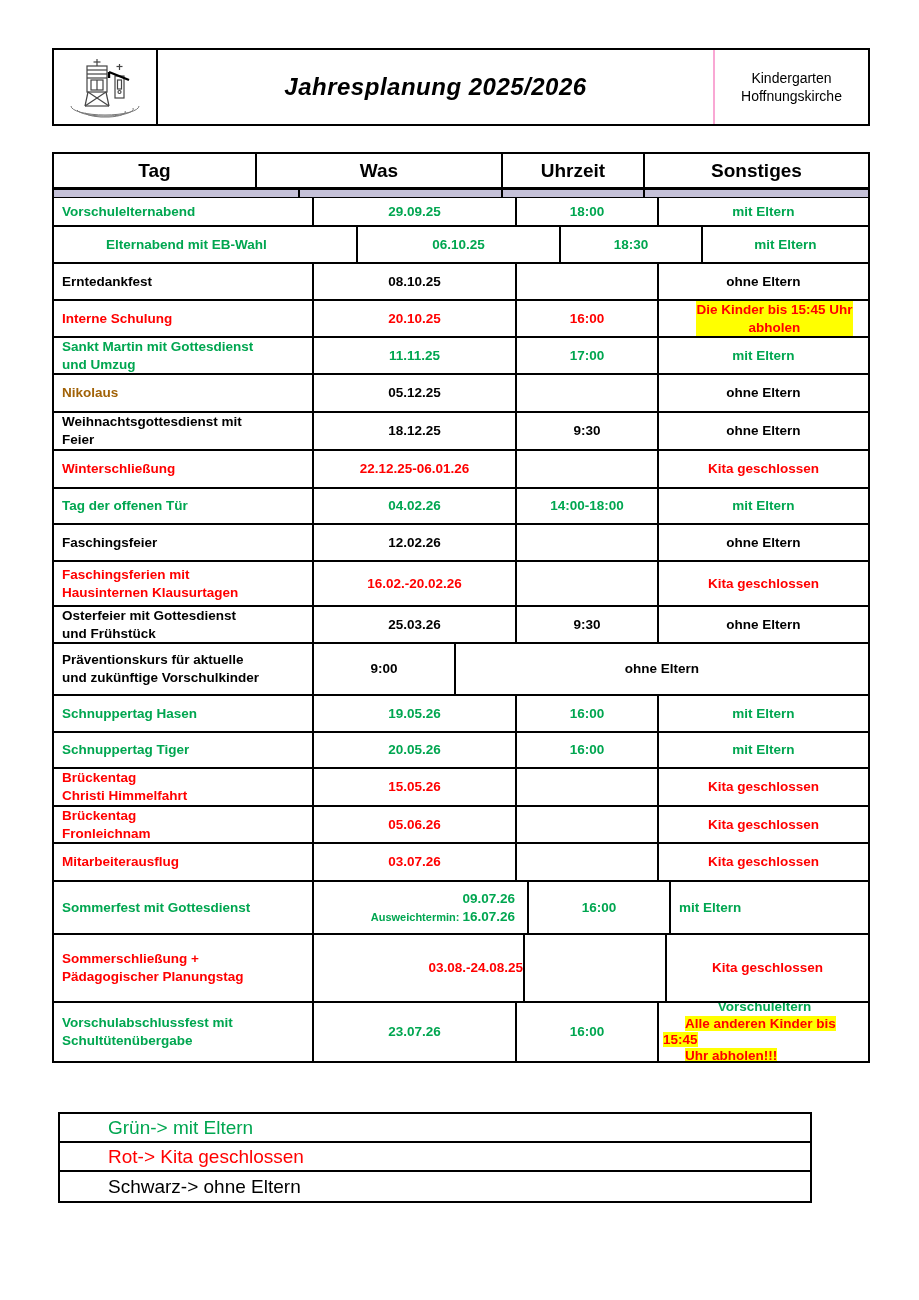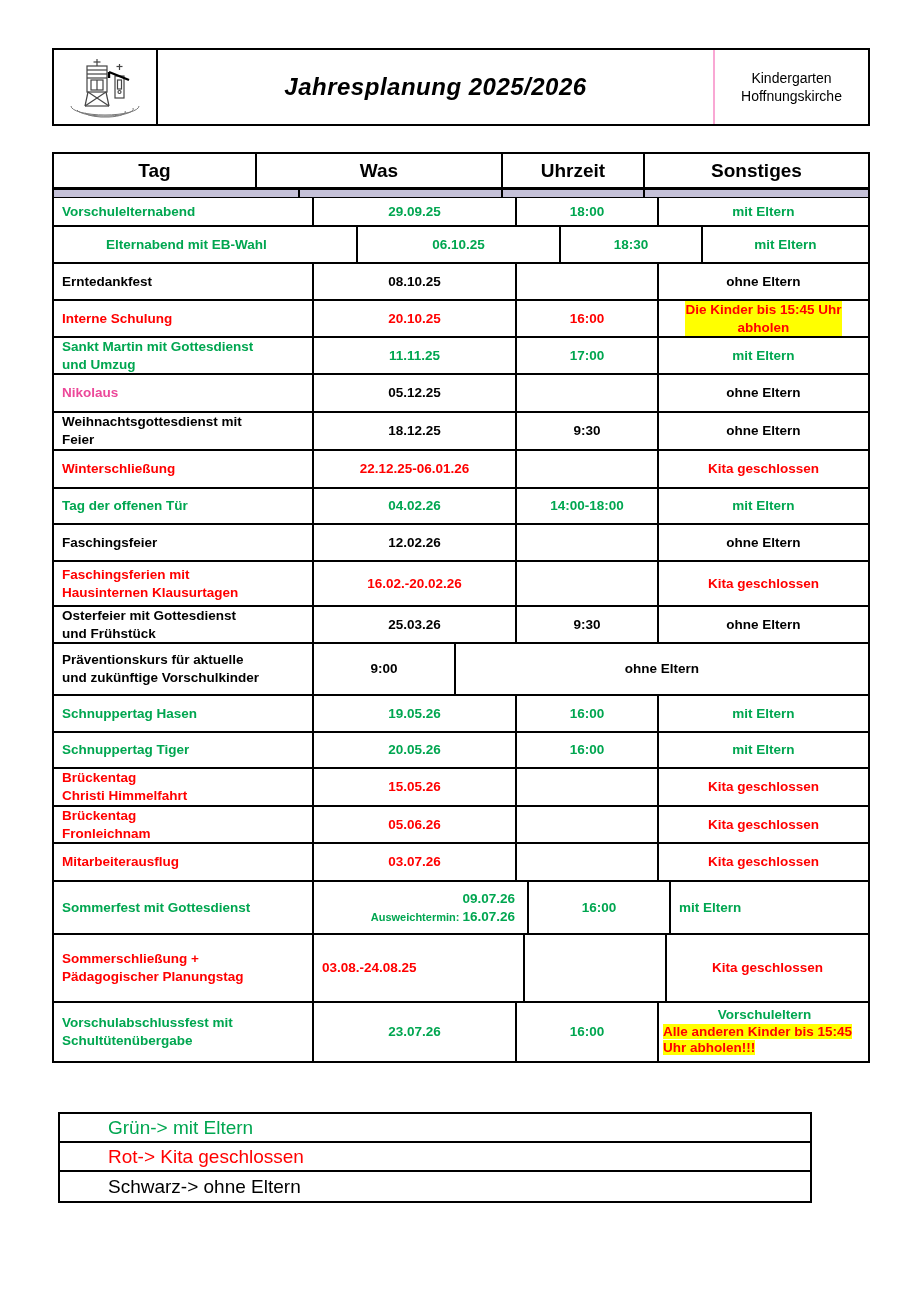--- a/index.html
+++ b/index.html
@@ -20,21 +20,21 @@
   .stripe{height:8px;background:#C5C1D8;border-bottom:1px solid #000;}
   .sc{height:100%;}
   .cw{width:244px;border-right:2px solid #000;box-sizing:content-box;}
   .ct{width:201px;border-right:2px solid #000;}
   .cu{width:140px;border-right:2px solid #000;}
   .cs{flex:1;}
   .c{display:flex;align-items:center;justify-content:center;text-align:center;
      font-weight:bold;font-size:13.5px;line-height:1.3;overflow:hidden;}
   .c-was{justify-content:flex-start;text-align:left;padding:0 6px 0 8px;}
   .pre{white-space:pre-line;}
-  .hl{background:#FFFF00;display:inline;}
+  .hl{background:#FFFF00;display:inline;margin-left:22px;}
   .tag-col2{flex-direction:column;align-items:flex-end;justify-content:center;padding-right:12px;text-align:right;}
   .tag-col2 .small{font-size:11px;}
   .sonst-left{justify-content:flex-start;text-align:left;padding-left:8px;}
   .sonst-lines{flex-direction:column;align-items:stretch;justify-content:center;padding:0 2px 0 4px;}
   .sonst-lines .ln{line-height:1.22;}
 
   
   .legend{position:absolute;left:58px;top:1112px;width:750px;border:2px solid #000;}
   .lrow{height:29px;box-sizing:border-box;border-bottom:2px solid #000;display:flex;align-items:center;
         padding-left:48px;font-size:19px;}
@@ -170,21 +170,21 @@
       </div>
       <div class="c cu">
         <span style="color: rgb(0, 166, 80);">17:00</span>
       </div>
       <div class="c cs">
         <span class="pre" style="color: rgb(0, 166, 80);">mit Eltern</span>
       </div>
     </div>
     <div class="trow" style="height: 38px;">
       <div class="c c-was cw">
-        <span class="pre" style="color: #ec4899;">Nikolaus</span>
+        <span class="pre" style="color: #a16207;">Nikolaus</span>
       </div>
       <div class="c ct">
         <span style="color: rgb(0, 0, 0);">05.12.25</span>
       </div>
       <div class="c cu"></div>
       <div class="c cs">
         <span class="pre" style="color: rgb(0, 0, 0);">ohne Eltern</span>
       </div>
     </div>
     <div class="trow" style="height: 38px;">
@@ -359,21 +359,21 @@
       </div>
       <div class="c cs sonst-left">
         <span class="pre" style="color: rgb(0, 166, 80);">mit Eltern</span>
       </div>
     </div>
     <div class="trow" style="height: 68px;">
       <div class="c c-was cw">
         <span class="pre" style="color: rgb(255, 0, 0);">Sommerschließung +
 Pädagogischer Planungstag</span>
       </div>
-      <div class="c ct" style="justify-content: flex-start; text-align: left; padding-left: 8px;">
+      <div class="c ct" style="justify-content: flex-end; text-align: left; padding-left: 8px;">
         <span style="color: rgb(255, 0, 0);">03.08.-24.08.25</span>
       </div>
       <div class="c cu"></div>
       <div class="c cs">
         <span class="pre" style="color: rgb(255, 0, 0);">Kita geschlossen</span>
       </div>
     </div>
     <div class="trow" style="height: 58px;">
       <div class="c c-was cw">
         <span class="pre" style="color: rgb(0, 166, 80);">Vorschulabschlussfest mit

